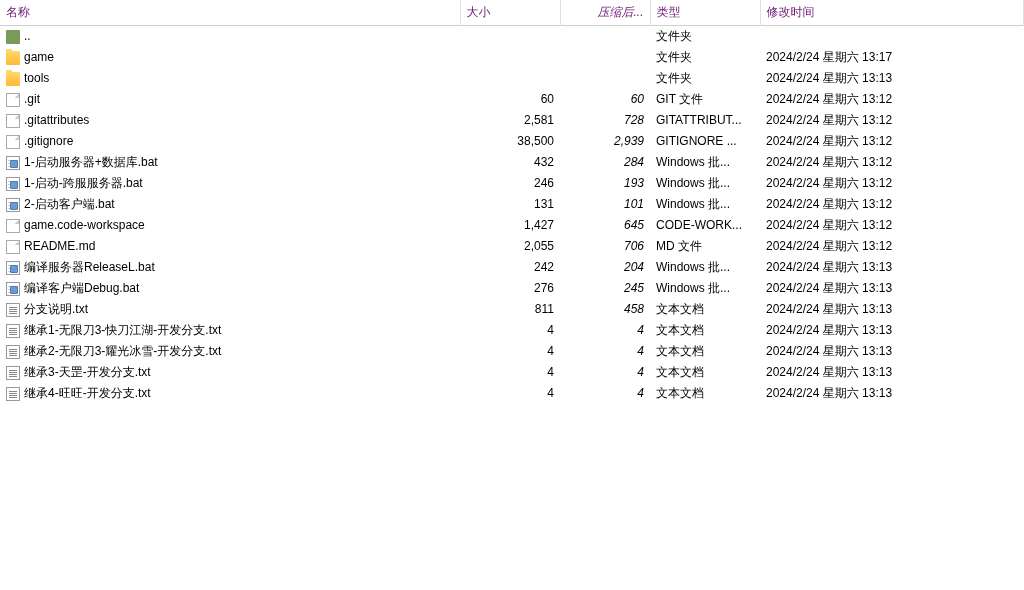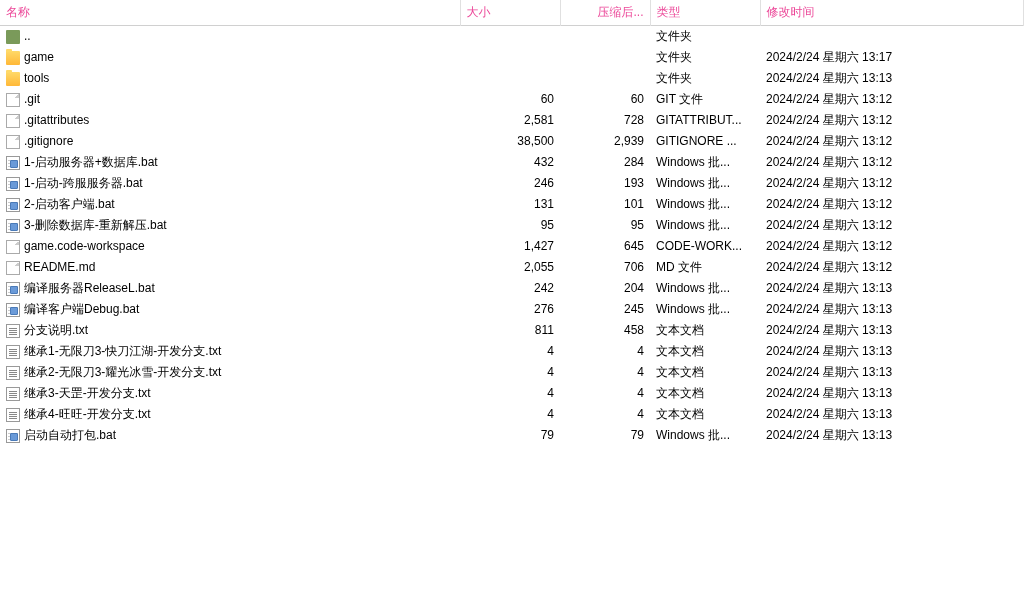--- a/index.html
+++ b/index.html
@@ -22,27 +22,27 @@
     }
     .header-row {
       background: #fff;
       border-bottom: 1px solid #d0d0d0;
     }
     .header-cell {
       text-align: left;
       padding: 4px 6px;
       font-weight: normal;
       border-right: 1px solid #e0e0e0;
-      color: #ec4899;
+      color: #701a75;
       position: relative;
       font-size: 12px;
     }
     .col-name { width: 460px; }
     .col-size { width: 100px; text-align: right; }
-    .col-compressed { width: 90px; text-align: right; }
+    .col-compressed { width: 90px; text-align: right; font-style: italic; }
     .col-type { width: 110px; }
     .col-date { width: auto; }
 
     .row {
       height: 21px;
       line-height: 21px;
     }
     .cell {
       padding: 0 6px;
       white-space: nowrap;
@@ -239,30 +239,20 @@
           <span class="icon icon-file-bat"></span>
           <span>2-启动客户端.bat</span>
         </td>
         <td class="cell cell-size col-size">131</td>
         <td class="cell cell-compressed col-compressed">101</td>
         <td class="cell col-type">Windows 批...</td>
         <td class="cell col-date">2024/2/24 星期六 13:12</td>
       </tr>
       <tr class="row">
         <td class="cell cell-name col-name">
-          <span class="icon icon-file-bat"></span>
-          <span>3-删除数据库-重新解压.bat</span>
-        </td>
-        <td class="cell cell-size col-size">95</td>
-        <td class="cell cell-compressed col-compressed">95</td>
-        <td class="cell col-type">Windows 批...</td>
-        <td class="cell col-date">2024/2/24 星期六 13:12</td>
-      </tr>
-      <tr class="row">
-        <td class="cell cell-name col-name">
           <span class="icon icon-file-generic"></span>
           <span>game.code-workspace</span>
         </td>
         <td class="cell cell-size col-size">1,427</td>
         <td class="cell cell-compressed col-compressed">645</td>
         <td class="cell col-type">CODE-WORK...</td>
         <td class="cell col-date">2024/2/24 星期六 13:12</td>
       </tr>
       <tr class="row">
         <td class="cell cell-name col-name">
@@ -335,26 +325,16 @@
         <td class="cell col-date">2024/2/24 星期六 13:13</td>
       </tr>
       <tr class="row">
         <td class="cell cell-name col-name">
           <span class="icon icon-file-txt"></span>
           <span>继承4-旺旺-开发分支.txt</span>
         </td>
         <td class="cell cell-size col-size">4</td>
         <td class="cell cell-compressed col-compressed">4</td>
         <td class="cell col-type">文本文档</td>
-        <td class="cell col-date">2024/2/24 星期六 13:13</td>
-      </tr>
-      <tr class="row">
-        <td class="cell cell-name col-name">
-          <span class="icon icon-file-bat"></span>
-          <span>启动自动打包.bat</span>
-        </td>
-        <td class="cell cell-size col-size">79</td>
-        <td class="cell cell-compressed col-compressed">79</td>
-        <td class="cell col-type">Windows 批...</td>
         <td class="cell col-date">2024/2/24 星期六 13:13</td>
       </tr>
     </tbody>
 </table>
 
 </body></html>

